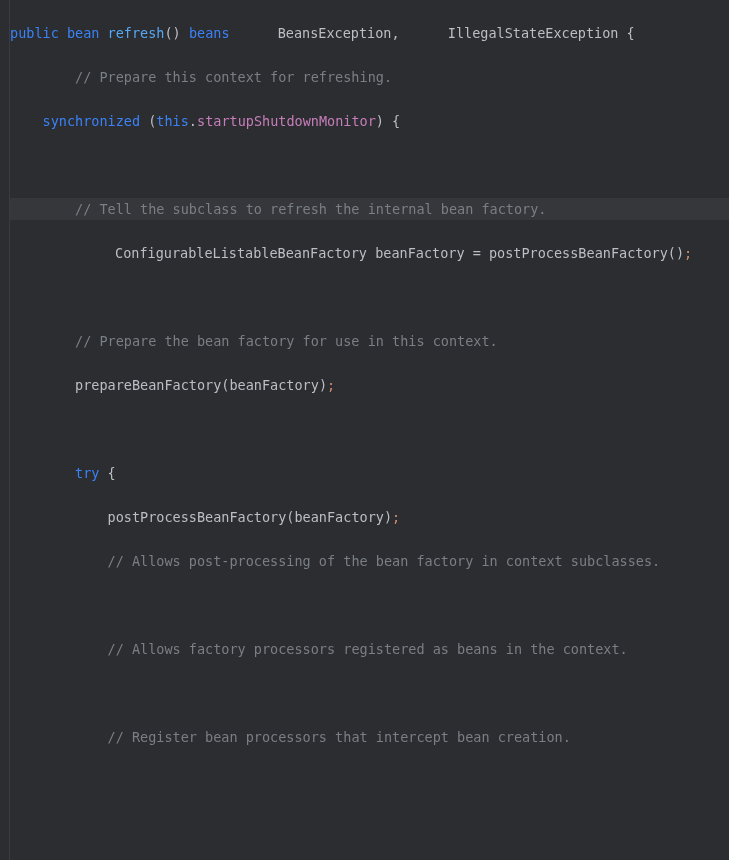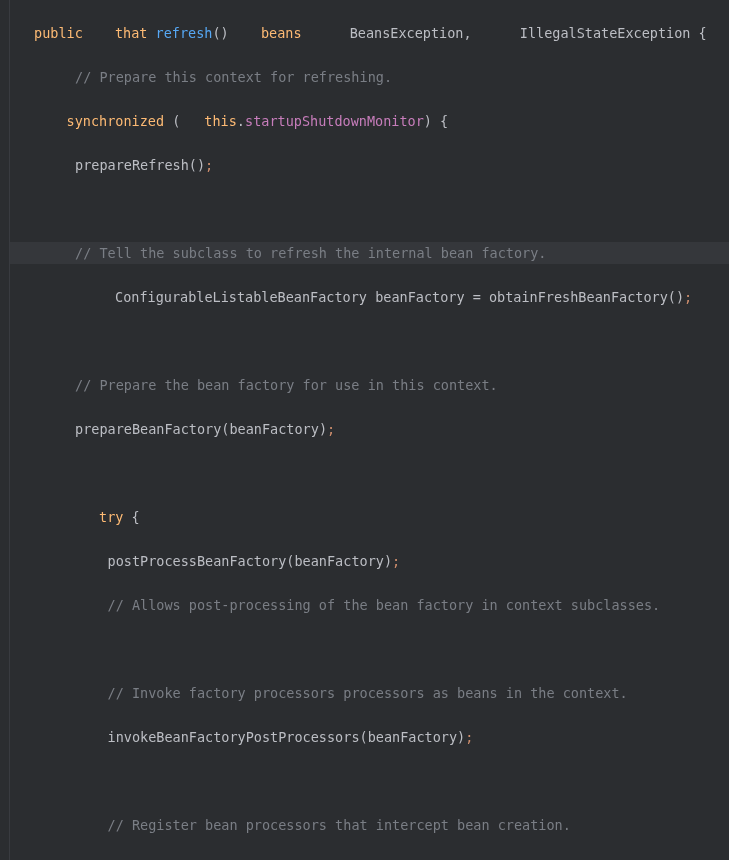--- a/index.html
+++ b/index.html
@@ -30,55 +30,53 @@
     white-space: pre;
     position: relative;
   }
   .line {
     height: 22px;
     padding-left: 0;
   }
   .line.highlighted {
     background: #35373b;
   }
-  .kw { color: #fdba74; margin-left: 24px; }        
+  .kw { color: #3b82f6; }        
   .method-decl { color: #56a8f5; margin-top: 33px; }
   .type { color: #bcbec4; padding-left: 40px; }       
   .field { color: #c77dbb; }      
   .comment { color: #7a7e85; }    
   .call { color: #bcbec4; }       
   .param { color: #bcbec4; }
   .punct { color: #bcbec4; }
   .semi { color: #cf8e6d; }       
   .brace { color: #bcbec4; }
   pre { margin:0; font-family: inherit; font-size: inherit; }
 </style>
 </head>
 <body>
 
 <div class="editor">
   <div class="gutter"></div>
   <div class="code-area">
-<pre><div class="line"><span class="kw">public</span> <span class="kw">that</span> <span class="method-decl">refresh</span><span class="punct">()</span> <span class="kw">beans</span> <span class="type">BeansException</span><span class="punct">,</span> <span class="type">IllegalStateException</span> <span class="brace">{</span></div>
+<pre><div class="line"><span class="kw">public</span> <span class="kw">bean</span> <span class="method-decl">refresh</span><span class="punct">()</span> <span class="kw">beans</span> <span class="type">BeansException</span><span class="punct">,</span> <span class="type">IllegalStateException</span> <span class="brace">{</span></div>
 <div class="line">        <span class="comment">// Prepare this context for refreshing.</span></div>
 <div class="line">    <span class="kw">synchronized</span> <span class="punct">(</span><span class="kw">this</span><span class="punct">.</span><span class="field">startupShutdownMonitor</span><span class="punct">)</span> <span class="brace">{</span></div>
-<div class="line">        <span class="call">prepareRefresh()</span><span class="semi">;</span></div>
 <div class="line"> </div>
 <div class="line highlighted">        <span class="comment">// Tell the subclass to refresh the internal bean factory.</span></div>
-<div class="line">        <span class="type">ConfigurableListableBeanFactory</span> <span class="param">beanFactory</span> <span class="punct">=</span> <span class="call">obtainFreshBeanFactory()</span><span class="semi">;</span></div>
+<div class="line">        <span class="type">ConfigurableListableBeanFactory</span> <span class="param">beanFactory</span> <span class="punct">=</span> <span class="call">postProcessBeanFactory()</span><span class="semi">;</span></div>
 <div class="line"> </div>
 <div class="line">        <span class="comment">// Prepare the bean factory for use in this context.</span></div>
 <div class="line">        <span class="call">prepareBeanFactory(</span><span class="param">beanFactory</span><span class="call">)</span><span class="semi">;</span></div>
 <div class="line"> </div>
 <div class="line">        <span class="kw">try</span> <span class="brace">{</span></div>
 <div class="line">            <span class="call">postProcessBeanFactory(</span><span class="param">beanFactory</span><span class="call">)</span><span class="semi">;</span></div>
 <div class="line">            <span class="comment">// Allows post-processing of the bean factory in context subclasses.</span></div>
 <div class="line"> </div>
-<div class="line">            <span class="comment">// Invoke factory processors processors as beans in the context.</span></div>
-<div class="line">            <span class="call">invokeBeanFactoryPostProcessors(</span><span class="param">beanFactory</span><span class="call">)</span><span class="semi">;</span></div>
+<div class="line">            <span class="comment">// Allows factory processors registered as beans in the context.</span></div>
 <div class="line"> </div>
 <div class="line">            <span class="comment">// Register bean processors that intercept bean creation.</span></div>
 <div class="line">            </div>
 
 
 
 
 
 
 

